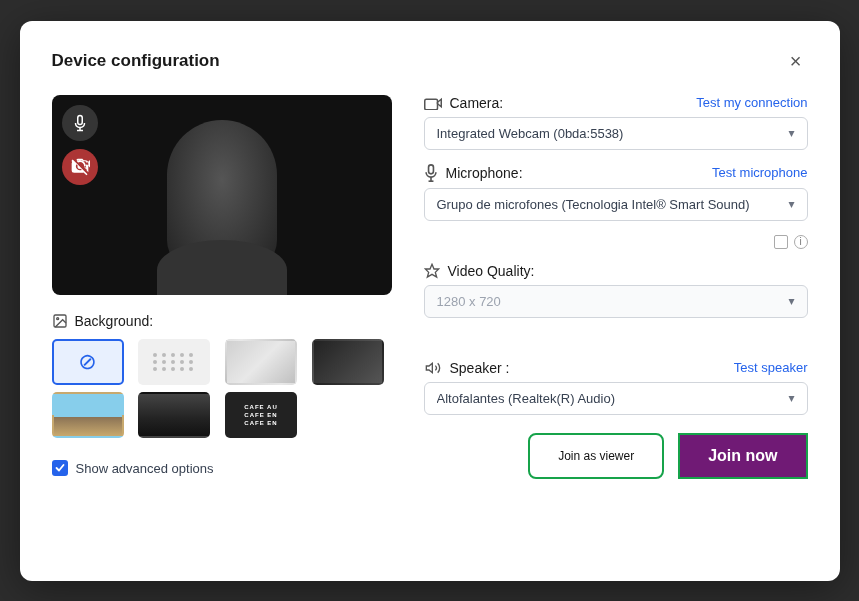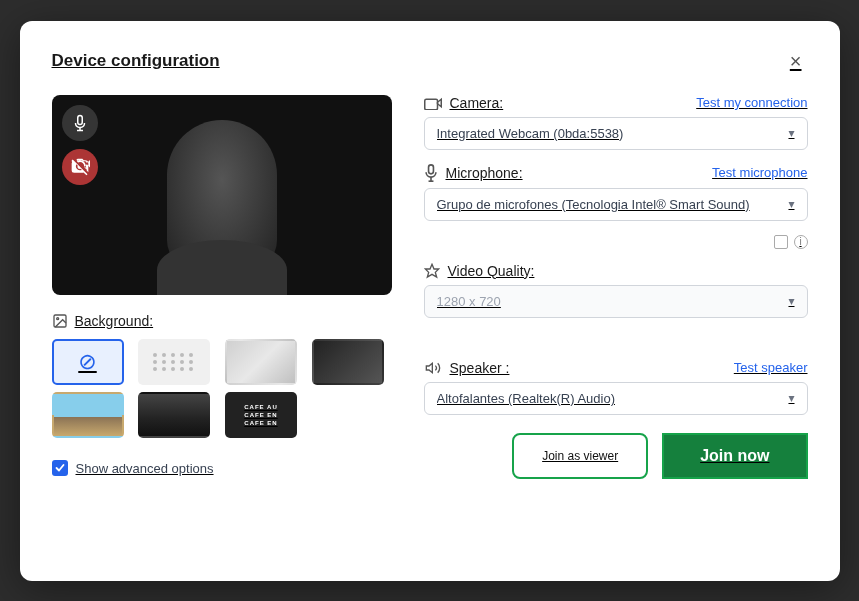--- a/index.html
+++ b/index.html
@@ -13,21 +13,20 @@
       font-family: -apple-system, BlinkMacSystemFont, 'Segoe UI', Arial, sans-serif;
     }
     .modal {
       background: #fff;
       border-radius: 12px;
       width: 820px;
       min-height: 560px;
       padding: 28px 32px 28px 32px;
       position: relative;
       box-shadow: 0 8px 40px rgba(0,0,0,0.4);
-      text-decoration: underline;
     }
     .modal-header {
       display: flex;
       justify-content: space-between;
       align-items: center;
       margin-bottom: 22px;
     }
     .modal-title {
       font-size: 17px;
       font-weight: 600;
@@ -305,24 +304,24 @@
       border: 2.5px solid #16a34a;
       border-radius: 8px;
       background: #fff;
       color: #111;
       font-size: 12px;
       font-weight: 500;
       cursor: pointer;
       font-family: inherit;
     }
     .btn-join {
-      padding: 12px 36px;
+      padding: 12px 28px;
       border: 2.5px solid #16a34a;
       border-radius: 0;
-      background: #15803d;
+      background: #701a75;
       color: #fff;
       font-size: 16px;
       font-weight: 600;
       cursor: pointer;
       font-family: inherit;
     }
     .speaker-row { margin-bottom: 0; margin-top: 28px; }
   </style>
 </head>
 <body>

